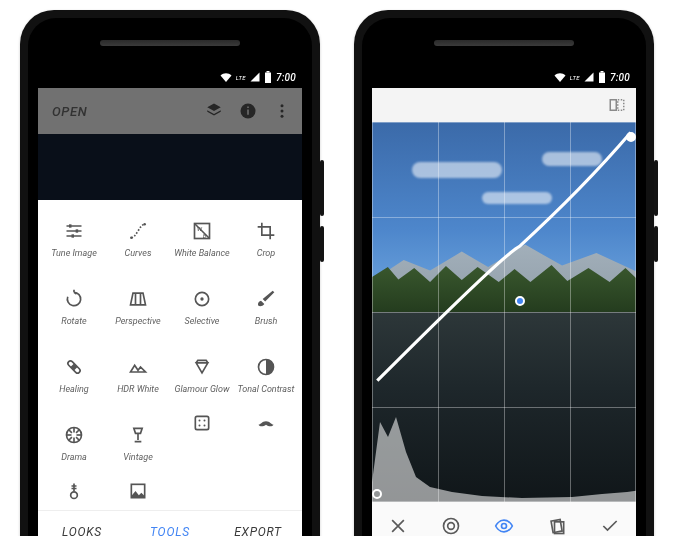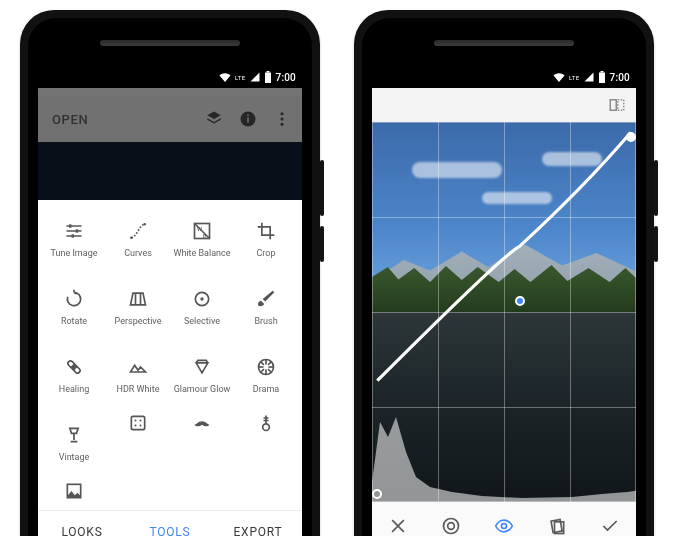--- a/index.html
+++ b/index.html
@@ -8,20 +8,21 @@
     font-family: Roboto, -apple-system, BlinkMacSystemFont, "Segoe UI", Arial, sans-serif;
     width: 677px;
     height: 536px;
     overflow: hidden;
     position: relative;
   }
   .stage {
     width: 677px;
     height: 536px;
     position: relative;
+    font-style: italic;
   }
 
   
   .phone {
     position: absolute;
     width: 300px;
     height: 610px;
     border-radius: 34px;
     background: #111;
     padding: 8px;
@@ -80,21 +81,20 @@
   .wifi svg, .cell-tri svg, .batt svg { display:block; }
 
   
   .app-header {
     height: 46px;
     background: #fafafa;
     display: flex;
     align-items: center;
     padding: 0 10px 0 14px;
     color: #6b6b6b;
-    margin-top: 8px;
   }
   .scrim {
     position: absolute;
     top: 22px; 
     left: 0; right: 0;
     bottom: 0;
     background: rgba(0,0,0,0.55);
     pointer-events: none;
   }
   .app-header .title {
@@ -417,20 +417,29 @@
 
             <div class="tool">
               <span class="ticon">
                   <svg viewBox="0 0 24 24">
                     <path fill="none" stroke="currentColor" stroke-width="2" d="M5 7h14l-7 12zM5 7l2-3h10l2 3M5 7h14"></path>
                   </svg>
                 </span>
               <span class="tlabel">Glamour Glow</span>
             </div>
 
+            <div class="tool">
+              <span class="ticon">
+                  <svg viewBox="0 0 24 24">
+                    <circle cx="12" cy="12" r="9" fill="none" stroke="currentColor" stroke-width="2"></circle>
+                    <path fill="currentColor" d="M12 3a9 9 0 0 1 0 18z"></path>
+                  </svg>
+                </span>
+              <span class="tlabel">Tonal Contrast</span>
+            </div>
 
             <div class="tool">
               <span class="ticon">
                   <svg viewBox="0 0 24 24">
                     <circle cx="12" cy="12" r="9" fill="none" stroke="currentColor" stroke-width="2"></circle>
                     <g stroke="currentColor" stroke-width="2">
                       <line x1="12" y1="3" x2="12" y2="9"></line>
                       <line x1="12" y1="15" x2="12" y2="21"></line>
                       <line x1="3" y1="12" x2="9" y2="12"></line>
                       <line x1="15" y1="12" x2="21" y2="12"></line>

